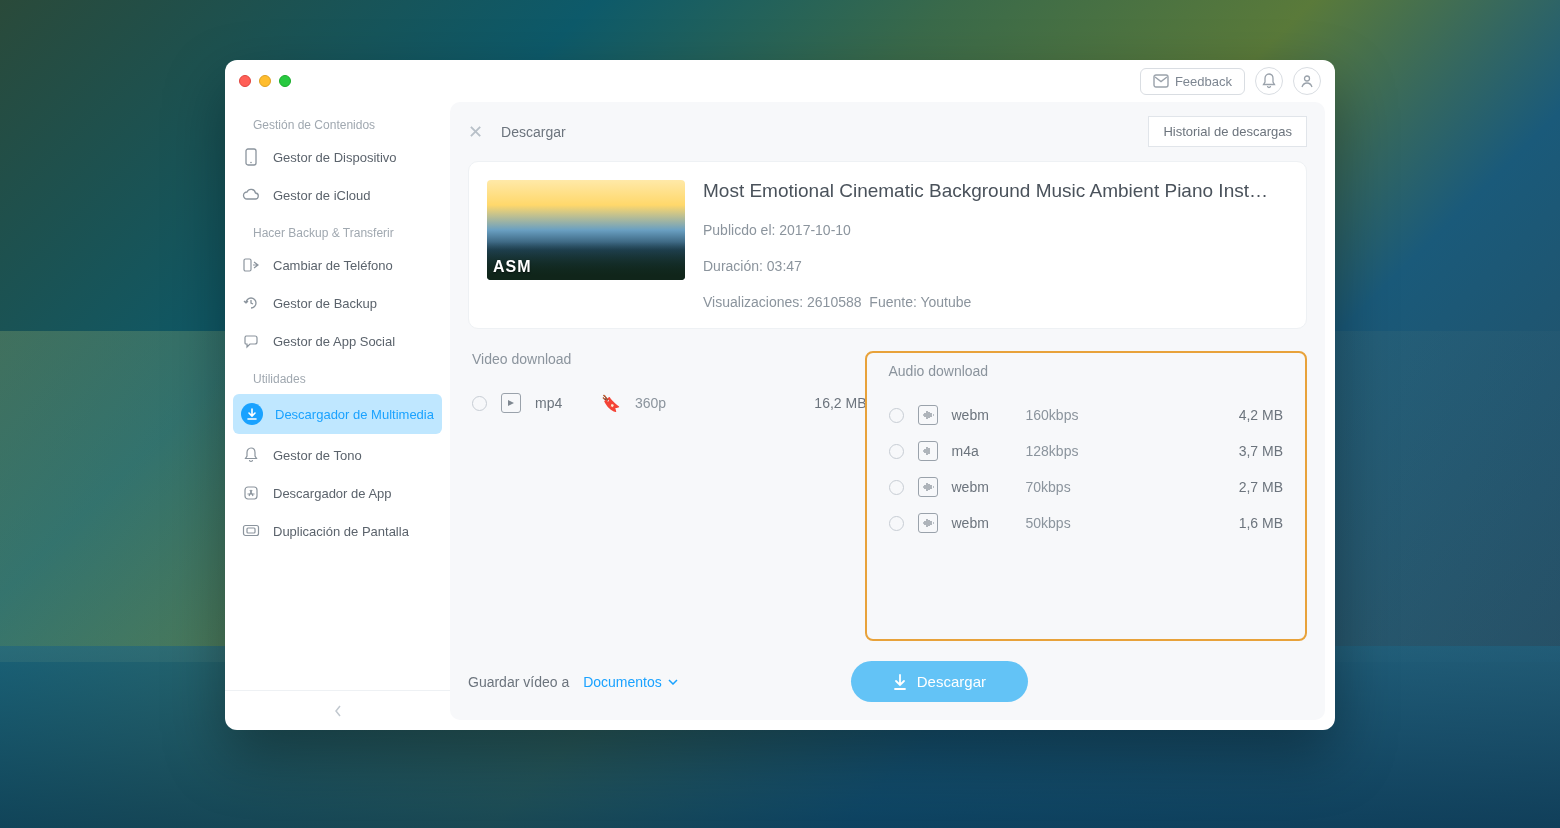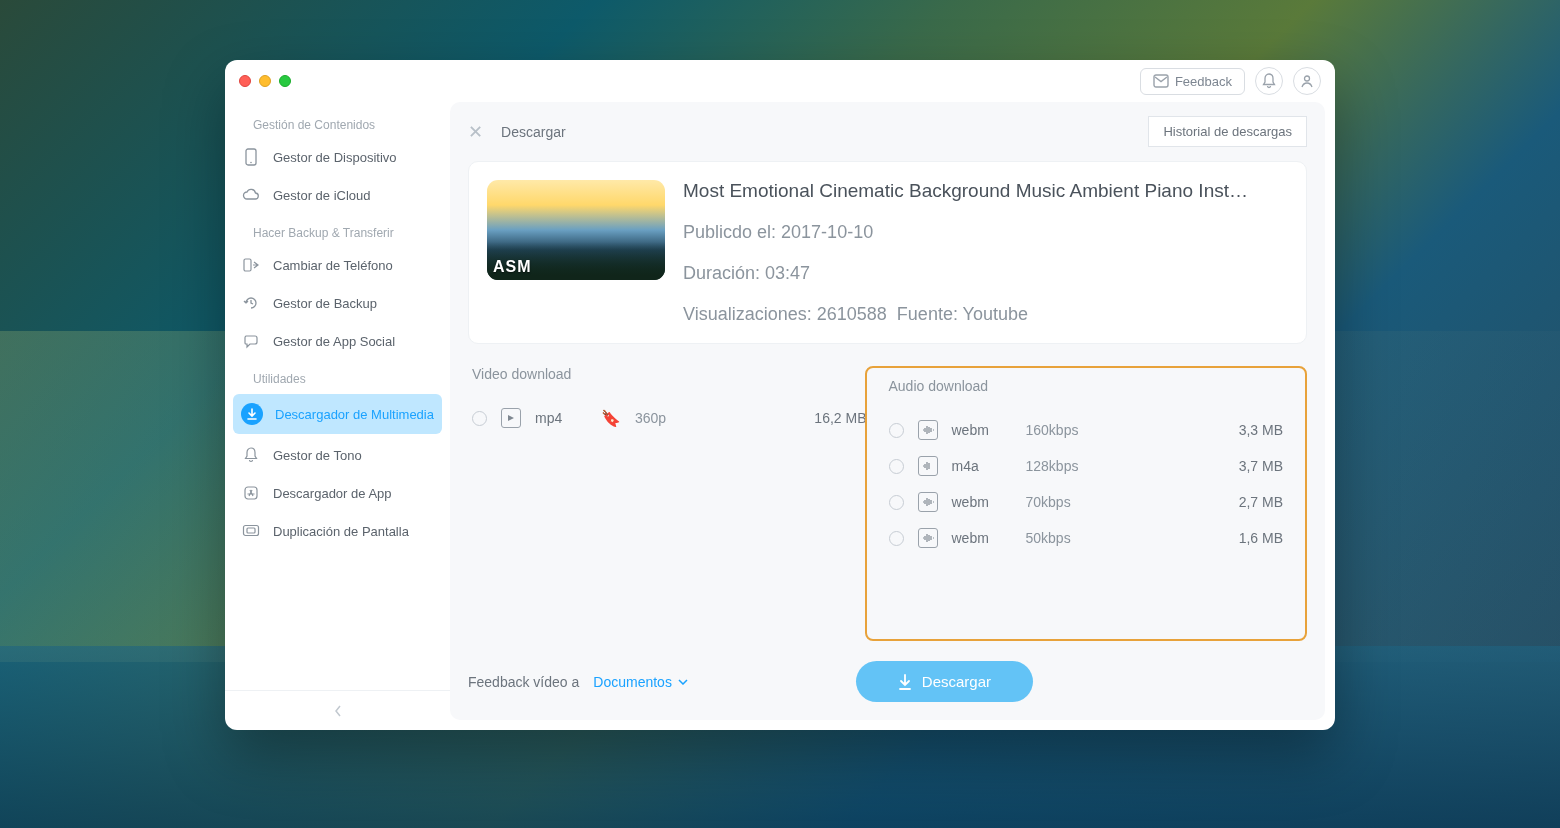--- a/index.html
+++ b/index.html
@@ -95,36 +95,36 @@
   .history-btn{
     border:1px solid #e1e5ea;background:#fff;border-radius:0;
     padding:7px 14px;font-size:13px;color:#6c747d;cursor:pointer;
   }
 
   .video-card{
     background:#fff;border:1px solid #eef1f4;border-radius:10px;
     padding:18px;display:flex;gap:18px;
   }
   .thumb{
-    width:178px;height:100px;border-radius:11px;position:relative;overflow:hidden;
+    width:198px;height:100px;border-radius:4px;position:relative;overflow:hidden;
     background:linear-gradient(180deg,#ffe9a8 0%,#ffd86b 25%,#6aa0c2 50%,#22465c 70%,#0f2a1e 100%);
     flex-shrink:0;
     padding-left:28px;
   }
   .thumb::after{
     content:"";position:absolute;left:0;right:0;bottom:0;height:38%;
     background:linear-gradient(180deg,transparent,#10251a 90%);
   }
   .thumb-label{
     position:absolute;left:6px;bottom:4px;color:#fff;font-weight:800;font-size:16px;letter-spacing:1px;z-index:2;
     text-shadow:0 1px 2px rgba(0,0,0,.6);
   }
   .video-meta{display:flex;flex-direction:column;gap:20px;min-width:0;}
   .video-title{font-size:19px;color:#4a525b;font-weight:400;white-space:nowrap;overflow:hidden;text-overflow:ellipsis;}
-  .meta-line{font-size:18px;color:#8b949d;}
+  .meta-line{font-size:14px;color:#8b949d;}
 
   .downloads{display:flex;gap:0;margin-top:22px;flex:1;}
   .dl-col{flex:1;}
   .dl-col.audio-col{
     border:2px solid #e8a23a;border-radius:8px;padding:10px 18px 14px;
     margin-left:-6px;
   }
   .dl-heading{font-size:14px;color:#8b949d;margin-bottom:18px;padding-left:4px;}
   .dl-row{
     display:flex;align-items:center;gap:14px;font-size:14px;color:#6c747d;
@@ -336,21 +336,21 @@
 
           <div class="dl-row">
             <span class="radio"></span>
             <span class="fmt-icon">
                 <svg width="12" height="10" viewBox="0 0 12 10">
                   <path d="M1 5h1M3 3v4M5 1v8M7 2v6M9 3v4M11 5h1" stroke="currentColor" stroke-width="1.2"></path>
                 </svg>
               </span>
             <span class="fmt-name">webm</span>
             <span class="quality">160kbps</span>
-            <span class="size">3,3 MB</span>
+            <span class="size">4,2 MB</span>
           </div>
           <div class="dl-row">
             <span class="radio"></span>
             <span class="fmt-icon">
                 <svg width="12" height="10" viewBox="0 0 12 10">
                   <path d="M1 5h1M3 3v4M5 1v8M7 2v6M9empat 3v4M11 5h1" stroke="currentColor" stroke-width="1.2"></path>
                 </svg>
               </span>
             <span class="fmt-name">m4a</span>
             <span class="quality">128kbps</span>
@@ -375,21 +375,21 @@
                 </svg>
               </span>
             <span class="fmt-name">webm</span>
             <span class="quality">50kbps</span>
             <span class="size">1,6 MB</span>
           </div>
         </div>
       </div>
 
       <div class="footer">
-        <span class="save-label">Feedback vídeo a</span>
+        <span class="save-label">Guardar vídeo a</span>
         <span class="save-dest">
           <span>Documentos</span>
           <svg width="10" height="6" viewBox="0 0 10 6">
               <path d="M1 1l4 4 4-4" fill="none" stroke="#1aa2ff" stroke-width="1.5"></path>
             </svg>
         </span>
         <button class="download-btn">
           <svg width="14" height="16" viewBox="0 0 14 16">
               <path d="M7 1v10M3 7l4 4 4-4M2 15h10" fill="none" stroke="#fff" stroke-width="1.8" stroke-linecap="round"></path>
             </svg>

